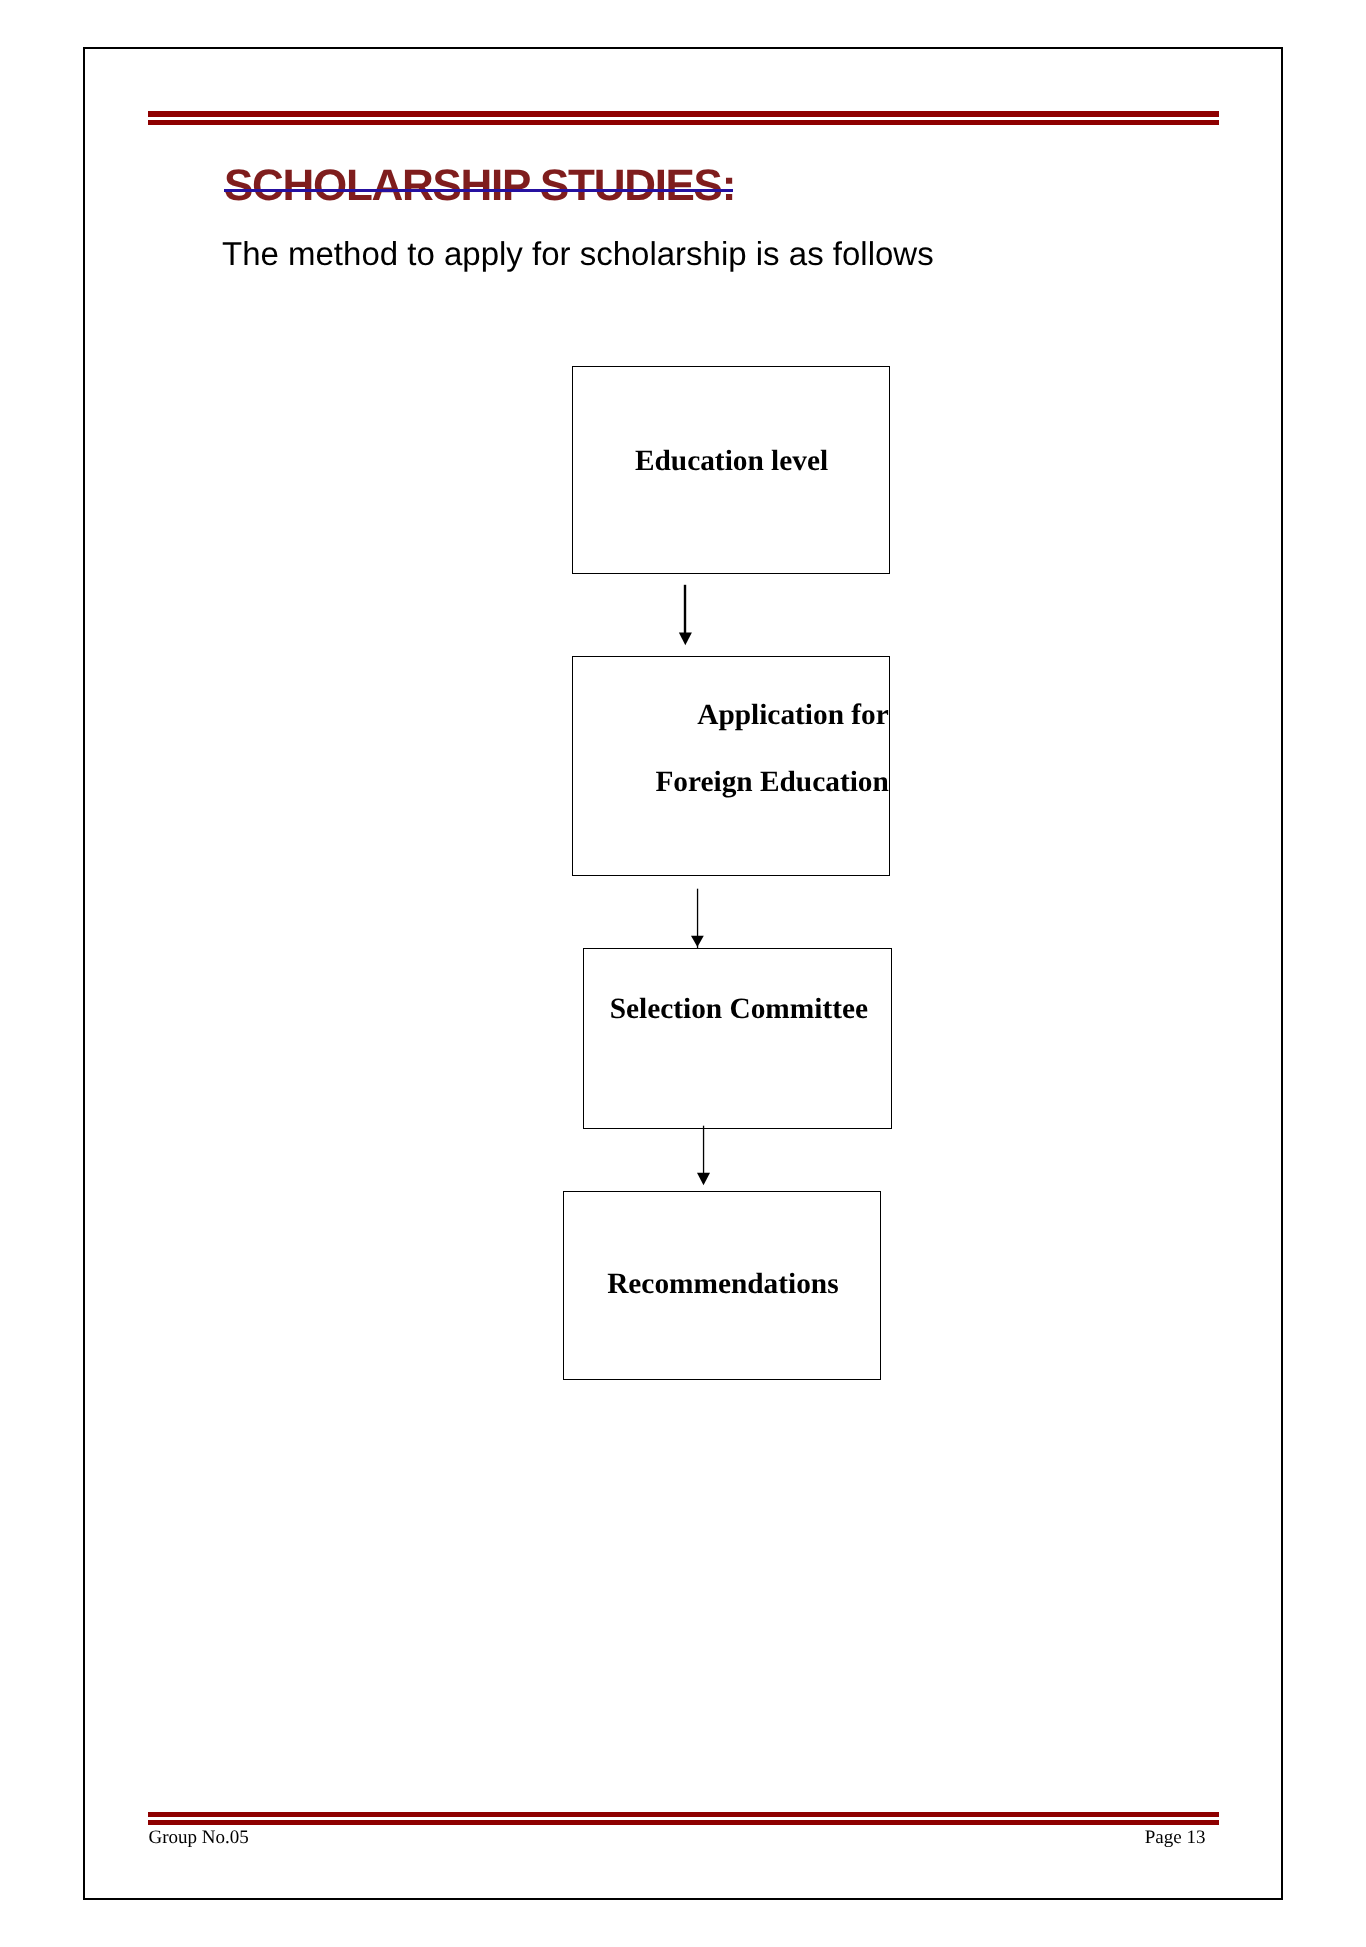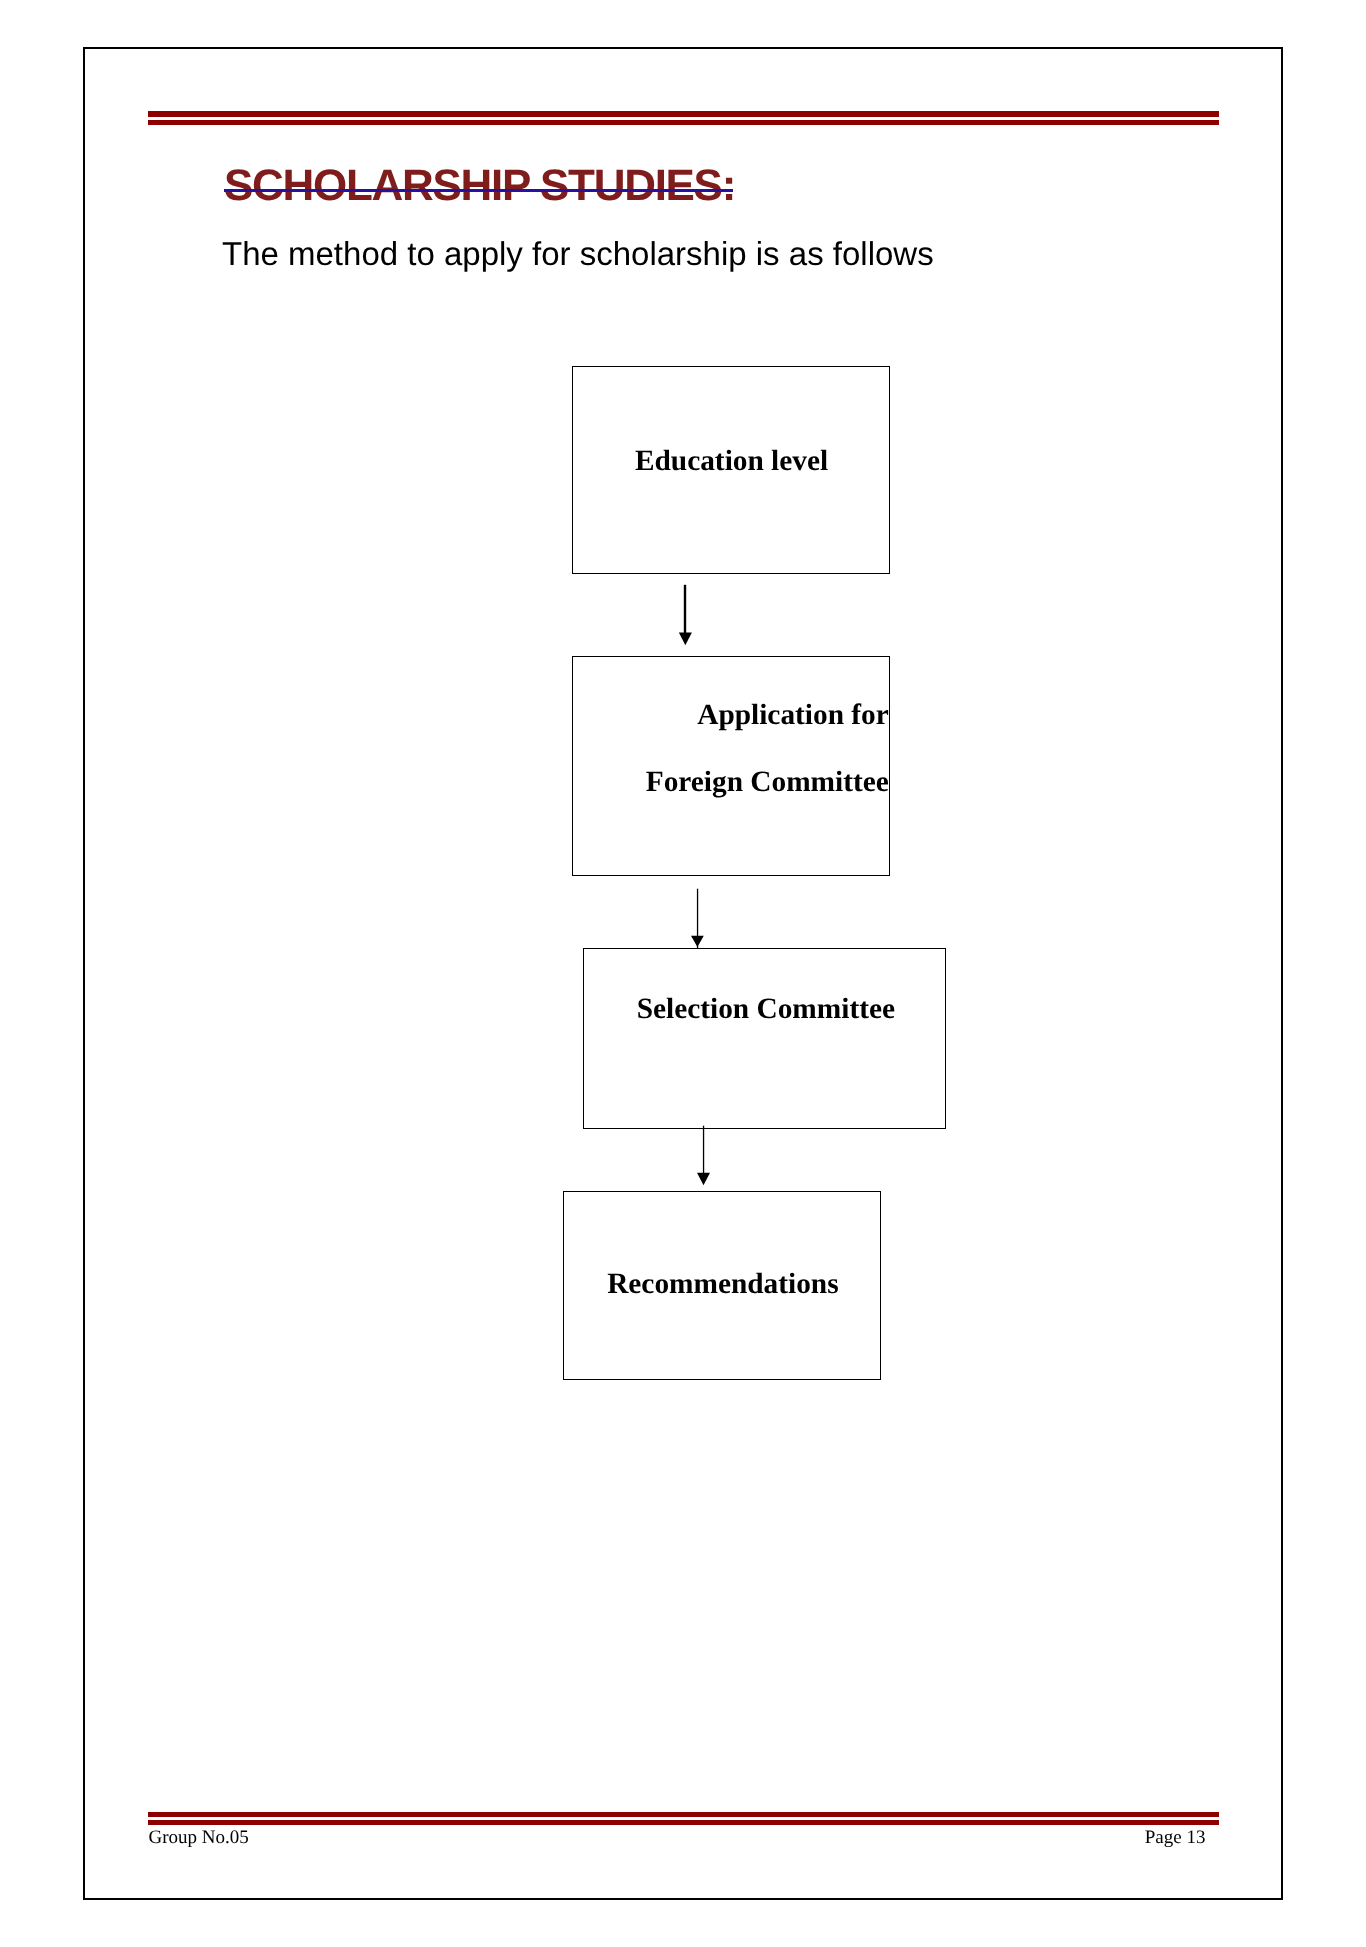--- a/index.html
+++ b/index.html
@@ -133,24 +133,24 @@
   <div id="title-underline"></div>
 
   <div id="intro">The method to apply for scholarship is as follows</div>
 
   <div class="fbox" style="left:445.3px; top:317.2px; width:317.5px; height:207.4px;">
     <div class="ln" style="top:79.6px; text-indent:1px;">Education level</div>
   </div>
 
   <div class="fbox" style="left:445.3px; top:607.4px; width:317.5px; height:219.2px;text-align:right;">
     <div class="ln" style="top:43.6px; text-indent:3.5px;">Application for</div>
-    <div class="ln" style="top:110.9px; text-indent:0.3px;">Foreign Committee</div>
+    <div class="ln" style="top:110.9px; text-indent:0.3px;">Foreign Education</div>
   </div>
 
-  <div class="fbox" style="left:456.0px; top:899.1px; width:363px; height:180.6px;font-family:Liberation Serif, serif;">
+  <div class="fbox" style="left:456.0px; top:899.1px; width:309px; height:180.6px;font-family:Liberation Serif, serif;">
     <div class="ln" style="top:45.9px; text-indent:2.7px;">Selection Committee</div>
   </div>
 
   <div class="fbox" style="left:436px; top:1142.2px; width:317.6px; height:189px;">
     <div class="ln" style="top:77.8px; text-indent:2.2px;">Recommendations</div>
   </div>
 
   <svg id="flow" viewBox="0 0 1198 1851">
     <g fill="#000000">
       <rect x="600.8" y="537.8" width="2.4" height="48.5"></rect>

